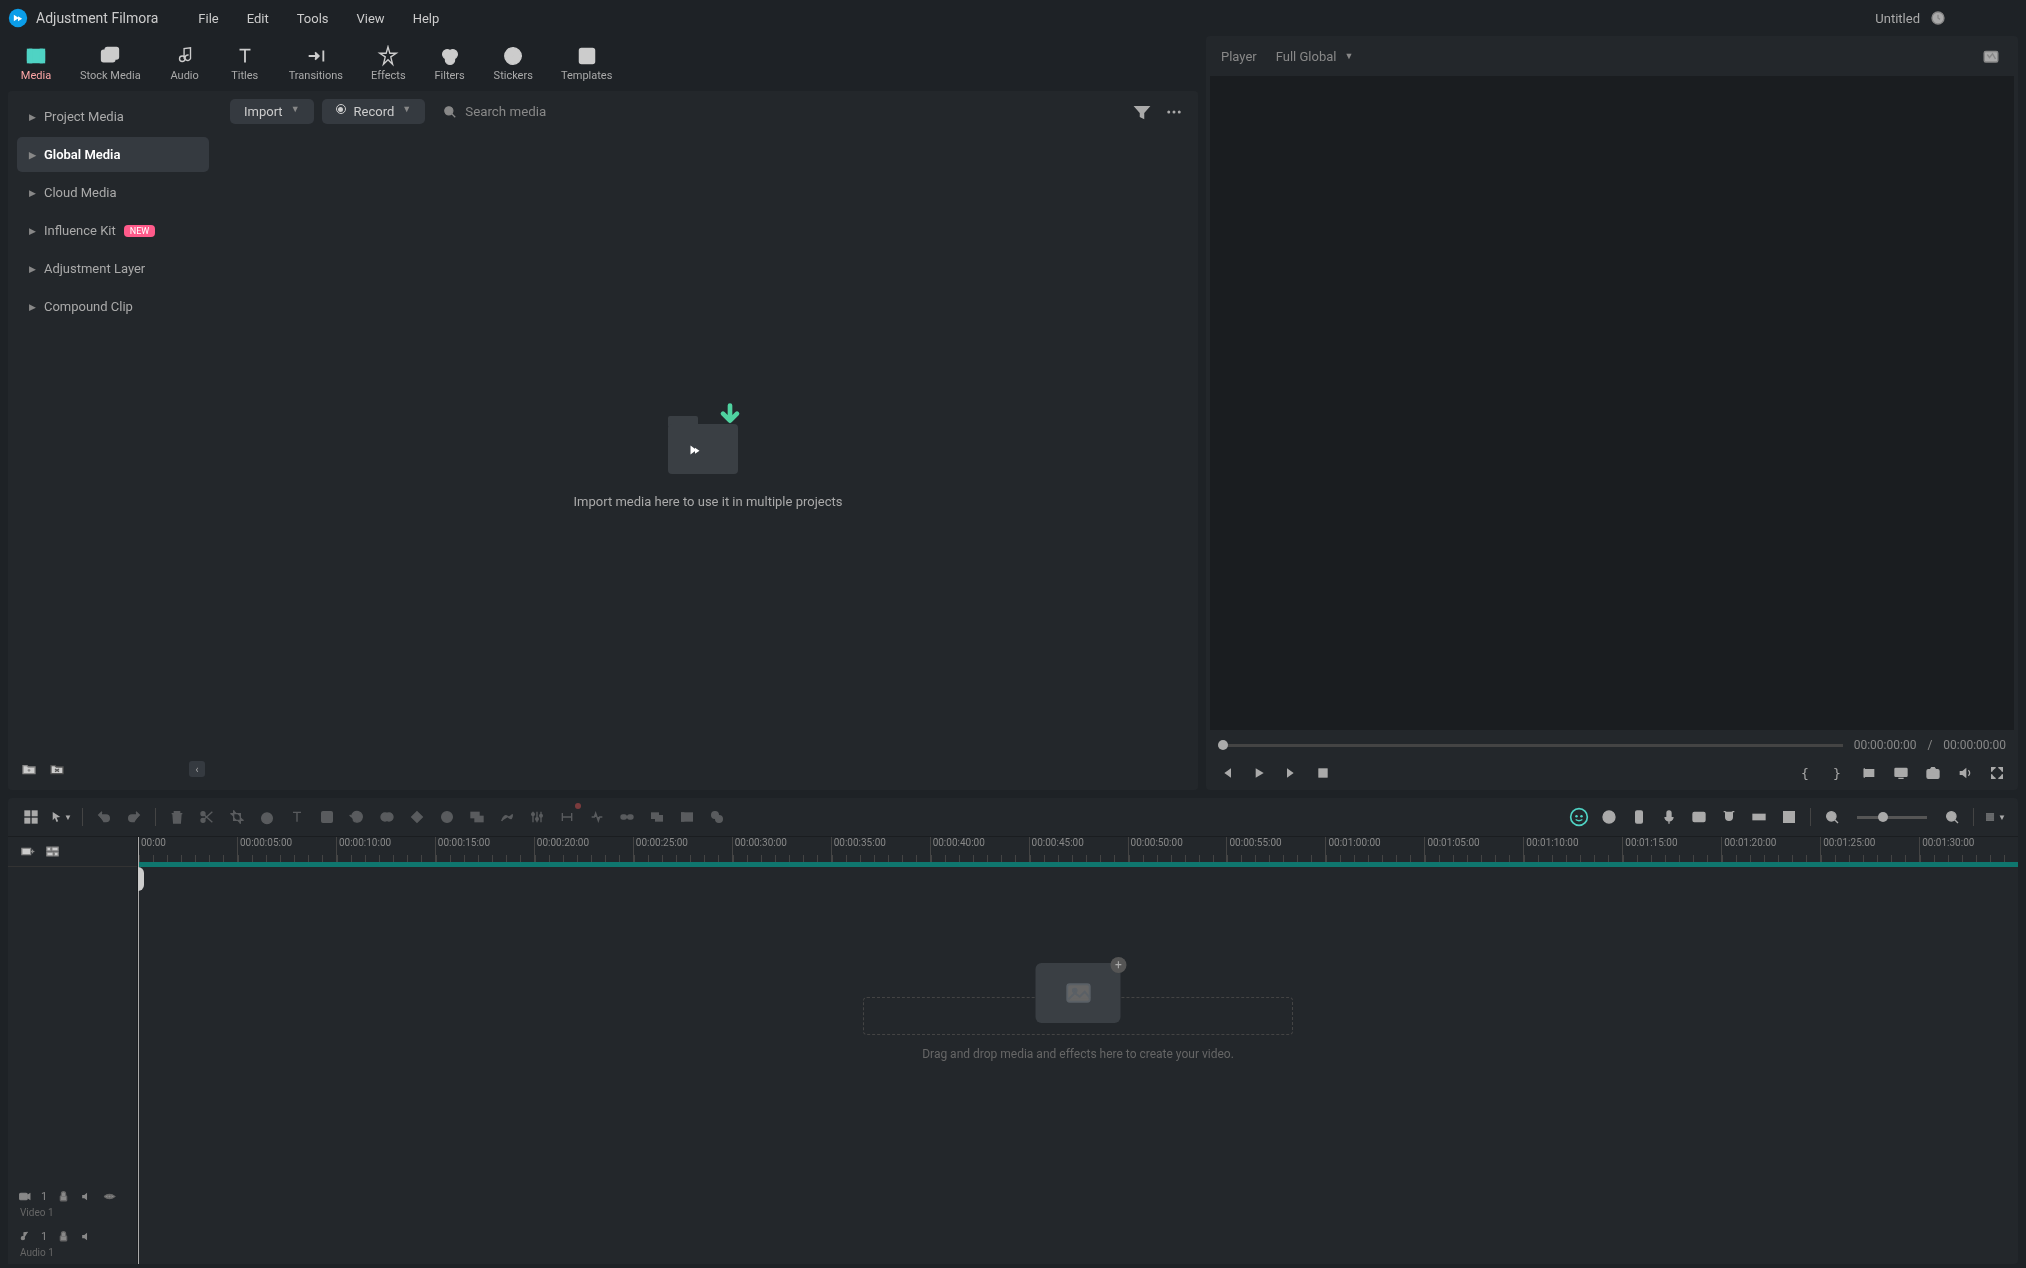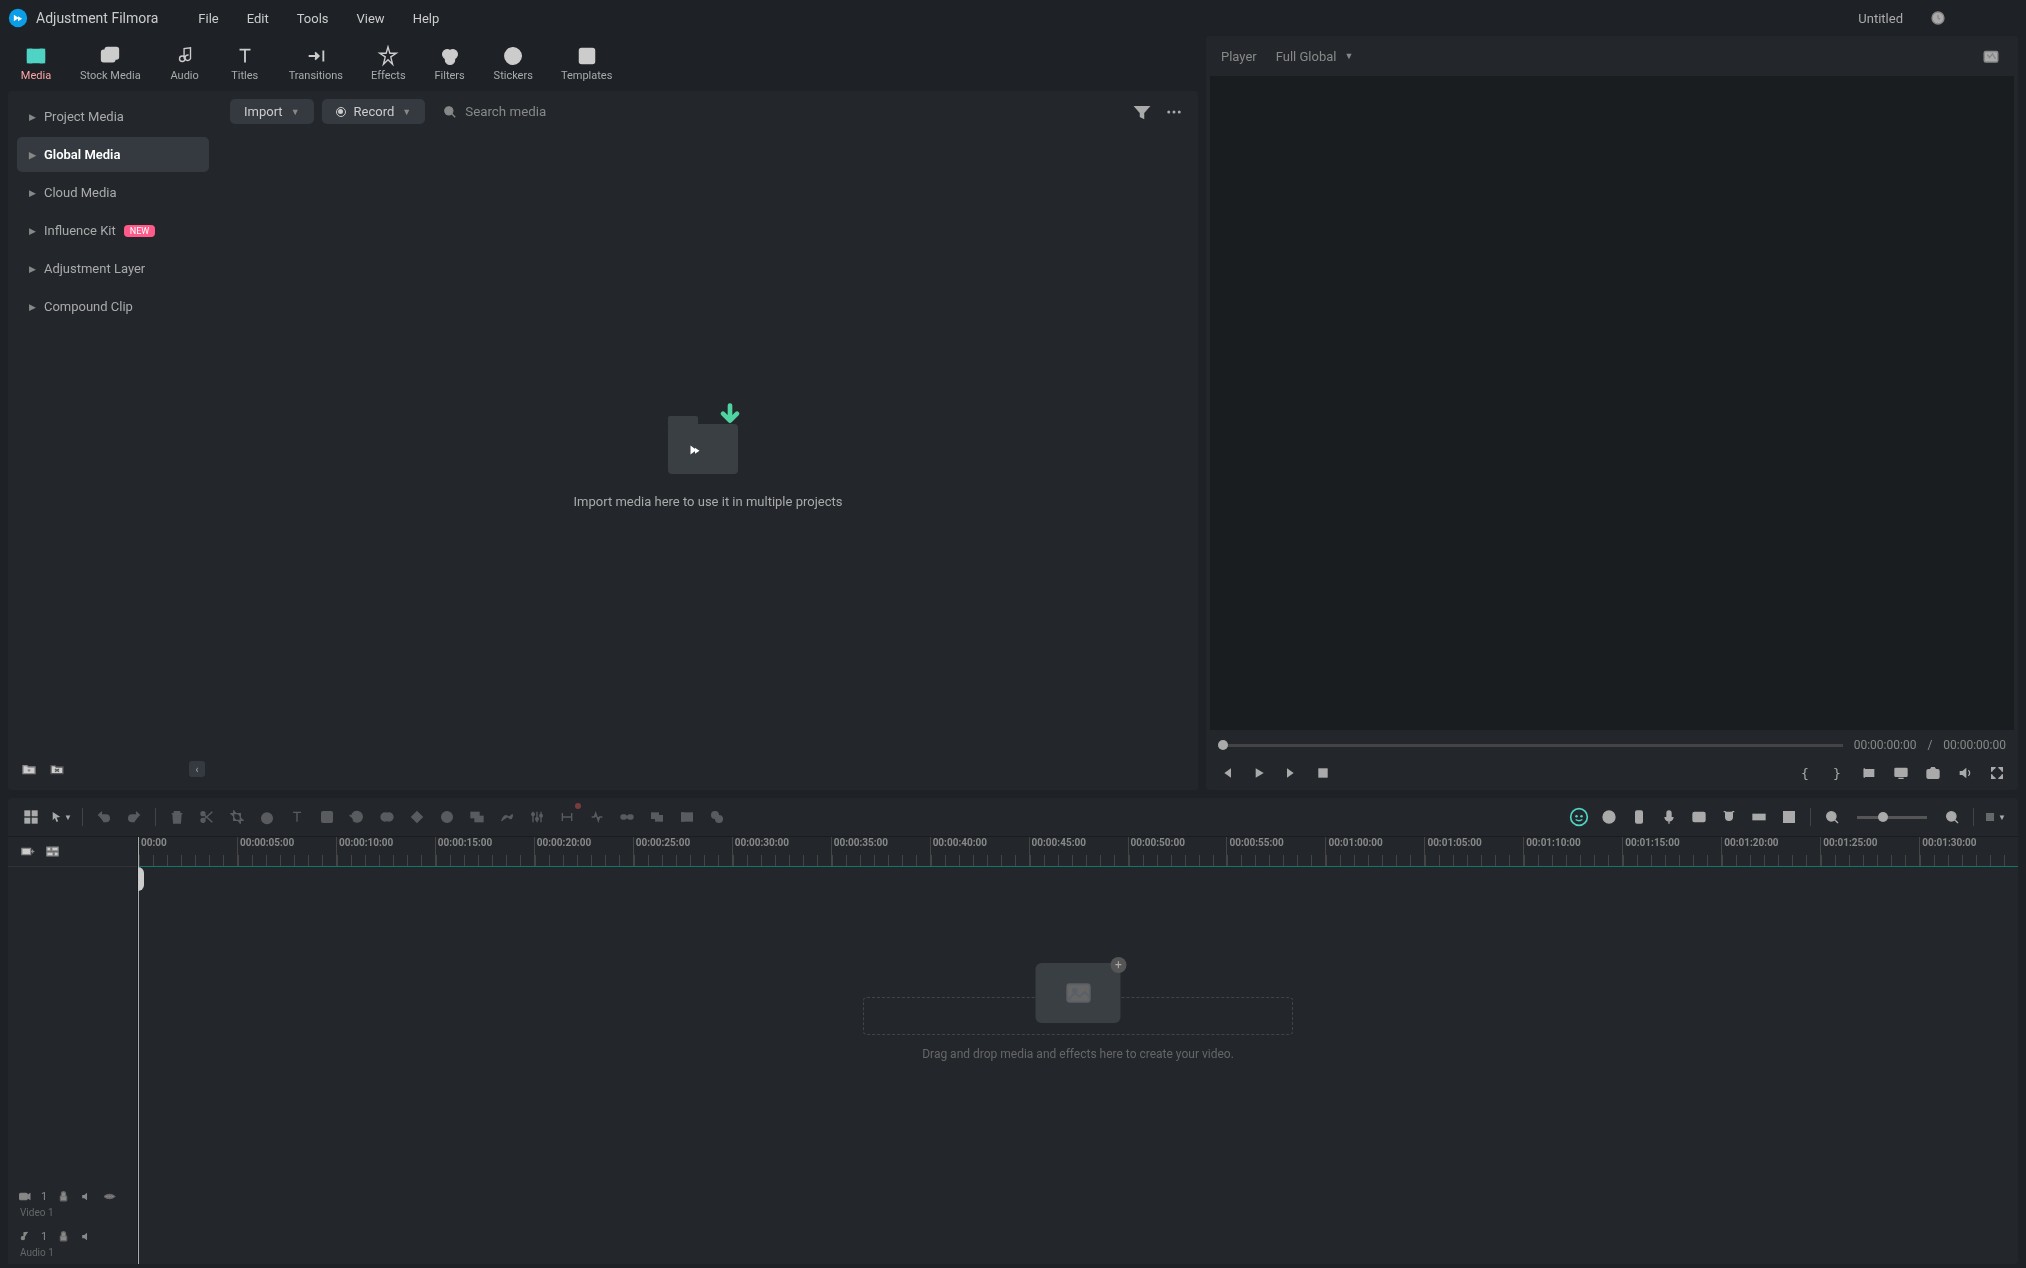--- a/index.html
+++ b/index.html
@@ -46,21 +46,21 @@
       padding: 4px 10px;
       color: #ccc;
       cursor: pointer;
       font-size: 13px;
     }
     .project-title-area {
       position: absolute;
       right: 80px;
       display: flex;
       align-items: center;
-      gap: 27px;
+      gap: 10px;
       color: #aaa;
     }
     
     
     .main-layout {
       display: flex;
       height: 754px;
       gap: 8px;
       padding: 0 8px;
     }
@@ -174,21 +174,20 @@
       display: flex;
       align-items: center;
       padding: 8px 12px;
       gap: 8px;
     }
     .pill-btn {
       background: #353a40;
       padding: 5px 14px;
       border-radius: 5px;
       display: flex;
-      align-items: center;
       gap: 8px;
       color: #ccc;
       font-size: 13px;
       cursor: pointer;
     }
     .pill-btn .chev { font-size: 9px; color: #888; }
     .rec-dot {
       width: 10px; height: 10px;
       border: 1.5px solid #ccc;
       border-radius: 50%;
@@ -403,23 +402,22 @@
       position: relative;
     }
     .tracks-area {
       flex: 1;
       position: relative;
       overflow: hidden;
     }
     .ruler {
       height: 30px;
       position: relative;
-      border-bottom: 1px solid #0f766e;
-      display: flex;
-      font-weight: bold;
+      border-bottom: 5px solid #0f766e;
+      display: flex;
     }
     .ruler-seg {
       flex: 1;
       position: relative;
       font-size: 10px;
       color: #888;
       padding-left: 2px;
       border-left: 1px solid #444;
     }
     .ruler-seg::after {

